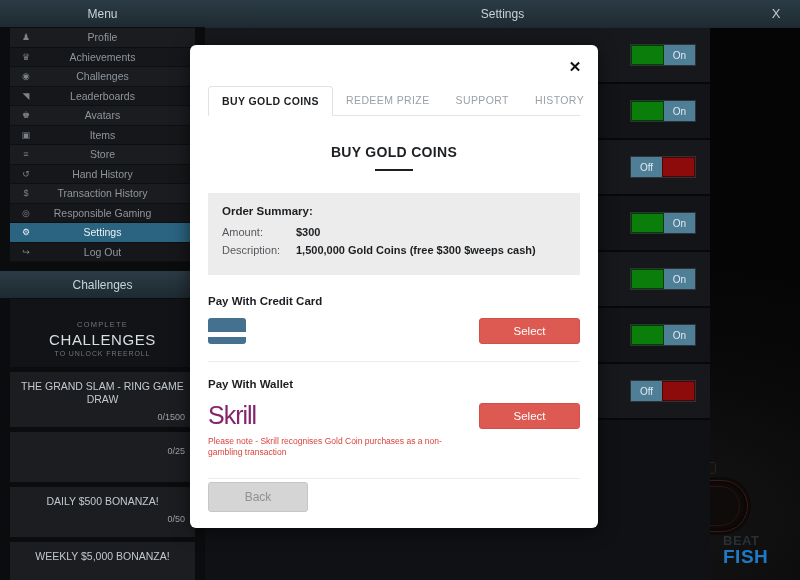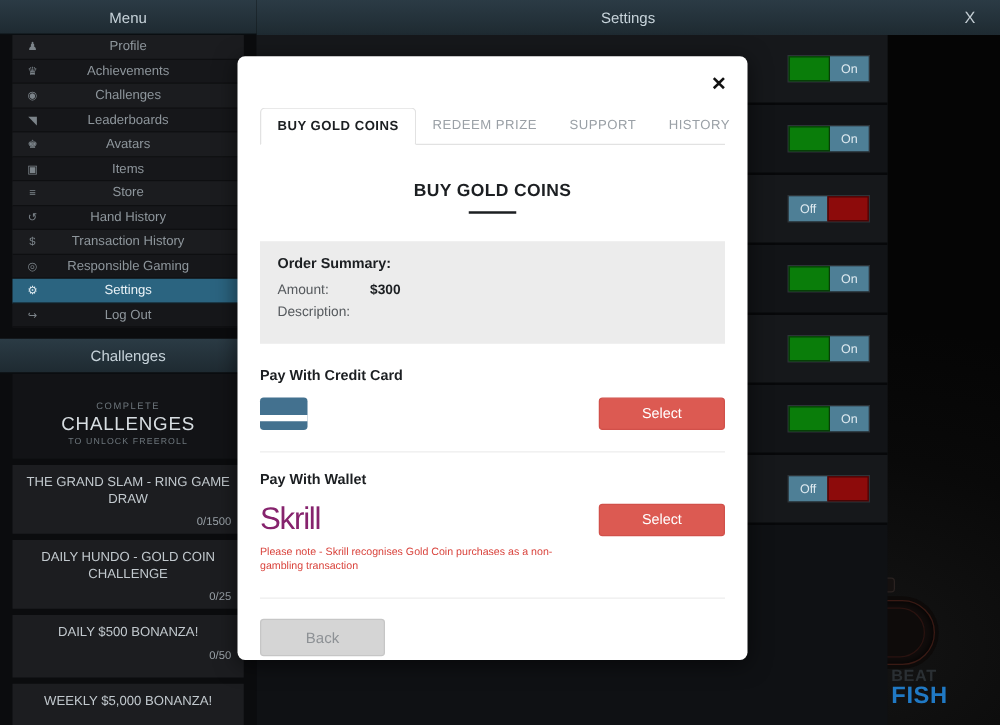--- a/index.html
+++ b/index.html
@@ -101,21 +101,21 @@
   .toggle {
     position: absolute; right: 14px; top: 50%; transform: translateY(-50%);
     display: flex; width: 66px; height: 22px; border: 1px solid #2d3338;
   }
   .tg-half { flex: 1; display: flex; align-items: center; justify-content: center; font-size: 10px; }
   .tg-on-color  { background: #0a7d0a; border: 1px solid #063f06; }
   .tg-off-color { background: #8d0b0b; border: 1px solid #4a0505; }
   .tg-text { background: #4e7f96; color: #dfeaf0; }
 
   
-  .logo { position: absolute; left: 678px; top: 534px; display: flex; align-items: center; gap: 5px; }
+  .logo { position: absolute; left: 678px; top: 534px; display: flex; align-items: center; gap: 15px; }
   .logo-mark {
     width: 30px; height: 30px; border-radius: 6px;
     background: linear-gradient(145deg, #f0a821 0%, #d9881a 100%);
     display: flex; align-items: center; justify-content: center;
   }
   .logo-text { line-height: 1; }
   .logo-beat { color: #2a2f33; font-size: 13px; font-weight: bold; letter-spacing: 0.5px; }
   .logo-fish { color: #2079c4; font-size: 19px; font-weight: bold; letter-spacing: 0.5px; }
 
   
@@ -160,21 +160,21 @@
   }
   .card-stripe { width: 100%; height: 5px; background: #fff; }
   .skrill { font-size: 25px; font-weight: normal; color: #86236d; letter-spacing: -1px; }
   .btn-select {
     width: 101px; height: 26px; background: #dc5a52; border: 1px solid #d1504a;
     border-radius: 3px; color: #fff; font-size: 11.5px;
     display: flex; align-items: center; justify-content: center;
   }
   .skrill-note { color: #d9433c; font-size: 8.5px; line-height: 11px; margin-top: 6px; max-width: 248px; }
 
-  .footer { margin: 20px 18px 0; border-top: 1px solid #ededed; padding-top: 16px; }
+  .footer { margin: 20px 18px 0; border-top: 1px solid #ededed; padding-top: 3px; }
   .btn-back {
     width: 100px; height: 30px; background: #d5d5d5; border: 1px solid #c6c6c6;
     border-radius: 3px; color: #8d9195; font-size: 12px;
     display: flex; align-items: center; justify-content: center;
   }
 </style>
 </head>
 <body>
 
 <div id="app">
@@ -293,21 +293,20 @@
       <div class="ci-small">COMPLETE</div>
       <div class="ci-big">CHALLENGES</div>
       <div class="ci-sub">TO UNLOCK FREEROLL</div>
     </div>
     <div id="challenge-cards">
         <div class="challenge-card">
           <div class="cc-title">THE GRAND SLAM - RING GAME DRAW</div>
           <div class="cc-prog">0/1500</div>
         </div>
         <div class="challenge-card">
-          <div class="cc-title">DAILY HUNDO - GOLD COIN CHALLENGE</div>
           <div class="cc-prog">0/25</div>
         </div>
         <div class="challenge-card">
           <div class="cc-title">DAILY $500 BONANZA!</div>
           <div class="cc-prog">0/50</div>
         </div>
         <div class="challenge-card">
           <div class="cc-title">WEEKLY $5,000 BONANZA!</div>
           <div class="cc-prog"></div>
         </div>
@@ -328,20 +327,21 @@
     <div class="title-rule"></div>
 
     <div class="summary">
       <div class="sum-head">Order Summary:</div>
       <div class="sum-row">
         <span class="sum-key">Amount:</span>
         <span class="sum-val">$300</span>
       </div>
       <div class="sum-row">
         <span class="sum-key">Description:</span>
+        <span class="sum-val">1,500,000 Gold Coins (free $300 $weeps cash)</span>
       </div>
     </div>
 
     <div class="pay-sec">
       <div class="pay-title">Pay With Credit Card</div>
       <div class="pay-row">
         <div class="card-icon">
           <div class="card-stripe"></div>
         </div>
         <div class="btn-select">Select</div>

